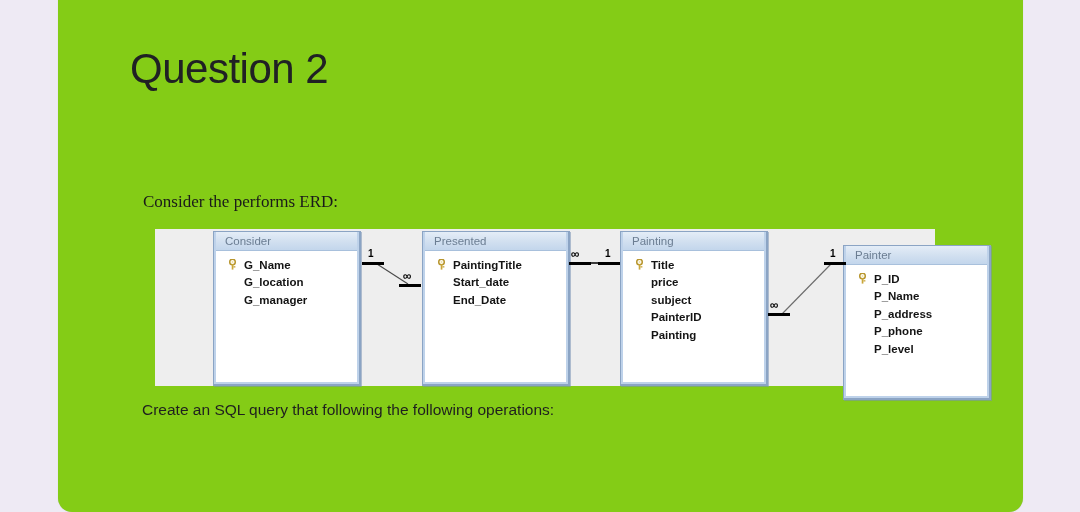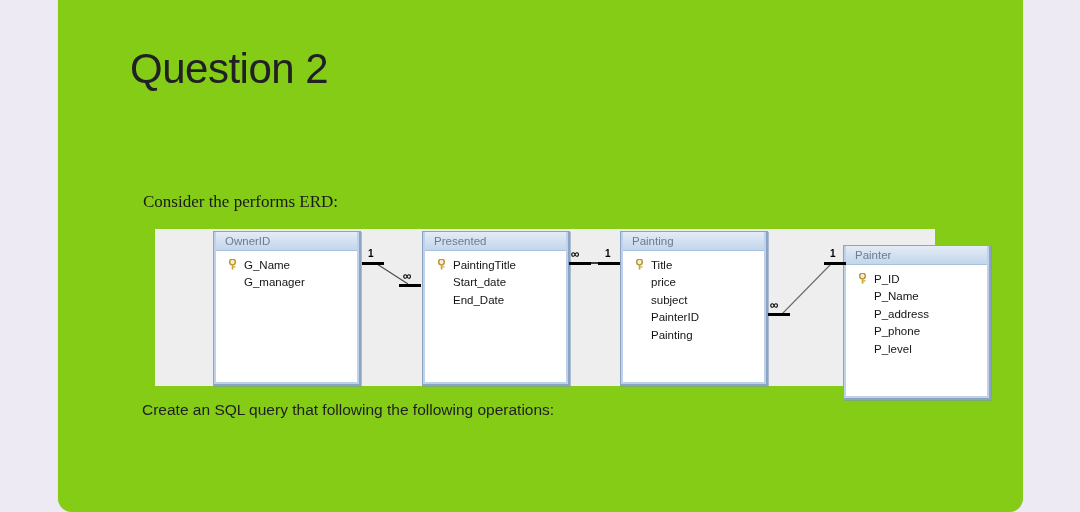--- a/index.html
+++ b/index.html
@@ -101,20 +101,21 @@
   }
   .field-row {
     display: flex;
     align-items: center;
     height: 17.5px;
     padding-left: 12px;
     font-size: 11.5px;
     color: #141414;
     font-family: "Liberation Sans", sans-serif;
     white-space: nowrap;
+    font-weight: bold;
   }
   .key-slot {
     width: 16px;
     flex: 0 0 16px;
     display: flex;
     align-items: center;
     justify-content: flex-start;
   }
   .key-icon svg { display: block; }
 
@@ -158,37 +159,41 @@
 
   <div class="page-title">Question 2</div>
 
   <div class="intro-text">Consider the performs ERD:</div>
 
   <div class="erd-panel">
     <div class="erd-layer">
 
       <div class="entity" style="left:58px; top:2px; width:148px; height:155px;">
         <div class="entity-inner">
-          <div class="entity-header">OwnerID</div>
+          <div class="entity-header">Consider</div>
           <div class="entity-fields">
             <div class="field-row">
               <span class="key-slot">
                 <span class="key-icon">
                     <svg width="9" height="11" viewBox="0 0 9 11">
                   <circle cx="4.5" cy="3" r="2.8" fill="none" stroke="#b8962e" stroke-width="1.5"></circle>
                   <circle cx="4.5" cy="3" r="1" fill="#efe2a8"></circle>
                   <rect x="3.7" y="5" width="1.7" height="5.6" fill="#c9a63a"></rect>
                   <rect x="5.4" y="7.2" width="2" height="1.3" fill="#c9a63a"></rect>
                 </svg>
                   </span>
               </span>
               <span>G_Name</span>
             </div>
             <div class="field-row">
               <span class="key-slot"></span>
+              <span>G_location</span>
+            </div>
+            <div class="field-row">
+              <span class="key-slot"></span>
               <span>G_manager</span>
             </div>
           </div>
         </div>
       </div>
 
       <div class="entity" style="left:267px; top:2px; width:148px; height:155px;">
         <div class="entity-inner">
           <div class="entity-header">Presented</div>
           <div class="entity-fields">

